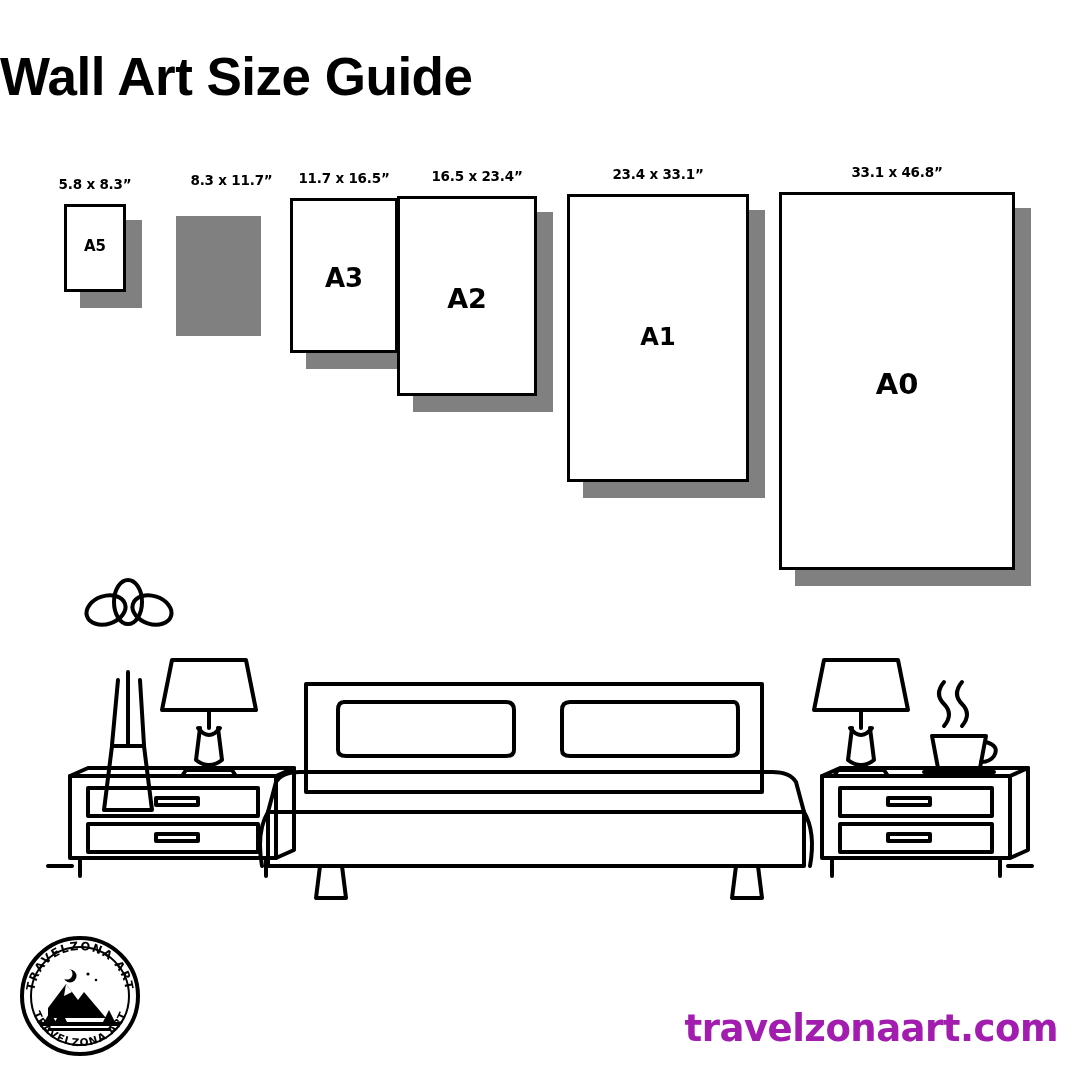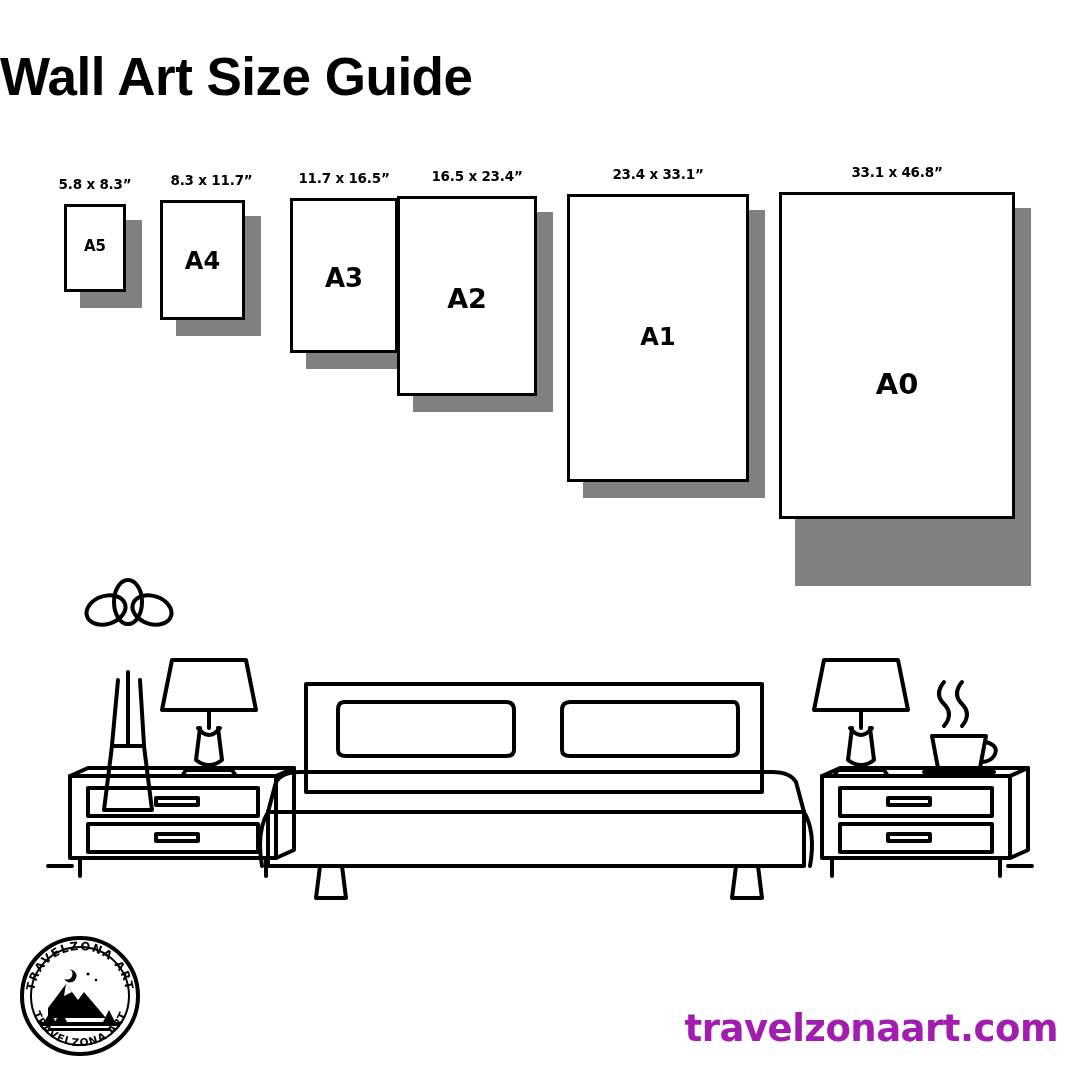--- a/index.html
+++ b/index.html
@@ -112,26 +112,23 @@
   <div id="title">Wall Art Size Guide</div>
 
   <div id="frames">
       <div class="frame-group" style="left: 64px; top: 176px; width: 62px; height: 132px;">
         <div class="frame-dims" style="top: 0px;">5.8 x 8.3”</div>
         <div class="frame-shadow" style="left: 16px; top: 44px; width: 62px; height: 88px;"></div>
         <div class="frame-box" style="left: 0px; top: 28px; width: 62px; height: 88px;">
           <div class="frame-label" style="top: 30px; font-size: 15px;">A5</div>
         </div>
       </div>
-      <div class="frame-group" style="left: 160px; top: 172px; width: 103px; height: 164px;">
+      <div class="frame-group" style="left: 160px; top: 172px; width: 103px; height: 164px; padding-left: 40px;">
         <div class="frame-dims" style="top: 0px;">8.3 x 11.7”</div>
         <div class="frame-shadow" style="left: 16px; top: 44px; width: 85px; height: 120px;"></div>
-        <div class="frame-box" style="left: 0px; top: 28px; width: 85px; height: 120px;">
-          <div class="frame-label" style="top: 44px; font-size: 24px;">A4</div>
-        </div>
       </div>
       <div class="frame-group" style="left: 262px; top: 170px; width: 108px; height: 199px; margin-left: 28px;">
         <div class="frame-dims" style="top: 0px;">11.7 x 16.5”</div>
         <div class="frame-shadow" style="left: 16px; top: 44px; width: 108px; height: 155px;"></div>
         <div class="frame-box" style="left: 0px; top: 28px; width: 108px; height: 155px;">
           <div class="frame-label" style="top: 62px; font-size: 26px;">A3</div>
         </div>
       </div>
       <div class="frame-group" style="left: 397px; top: 168px; width: 160px; height: 244px;">
         <div class="frame-dims" style="top: 0px;">16.5 x 23.4”</div>
@@ -143,21 +140,21 @@
       <div class="frame-group" style="left: 567px; top: 166px; width: 182px; height: 332px;">
         <div class="frame-dims" style="top: 0px;">23.4 x 33.1”</div>
         <div class="frame-shadow" style="left: 16px; top: 44px; width: 182px; height: 288px;"></div>
         <div class="frame-box" style="left: 0px; top: 28px; width: 182px; height: 288px;">
           <div class="frame-label" style="top: 126px; font-size: 24px;">A1</div>
         </div>
       </div>
       <div class="frame-group" style="left: 779px; top: 164px; width: 236px; height: 422px;">
         <div class="frame-dims" style="top: 0px;">33.1 x 46.8”</div>
         <div class="frame-shadow" style="left: 16px; top: 44px; width: 236px; height: 378px;"></div>
-        <div class="frame-box" style="left: 0px; top: 28px; width: 236px; height: 327px; padding-left: 35px;">
+        <div class="frame-box" style="left: 0px; top: 28px; width: 236px; height: 378px; padding-left: 35px;">
           <div class="frame-label" style="top: 172px; font-size: 29px;">A0</div>
         </div>
       </div>
     </div>
 
   <div id="scene">
     <svg width="1080" height="360" viewBox="0 0 1080 360" xmlns="http://www.w3.org/2000/svg">
       <g fill="none" stroke="#000" stroke-width="4" stroke-linejoin="round" stroke-linecap="round">
 
         <line x1="48" y1="306" x2="72" y2="306"></line>

